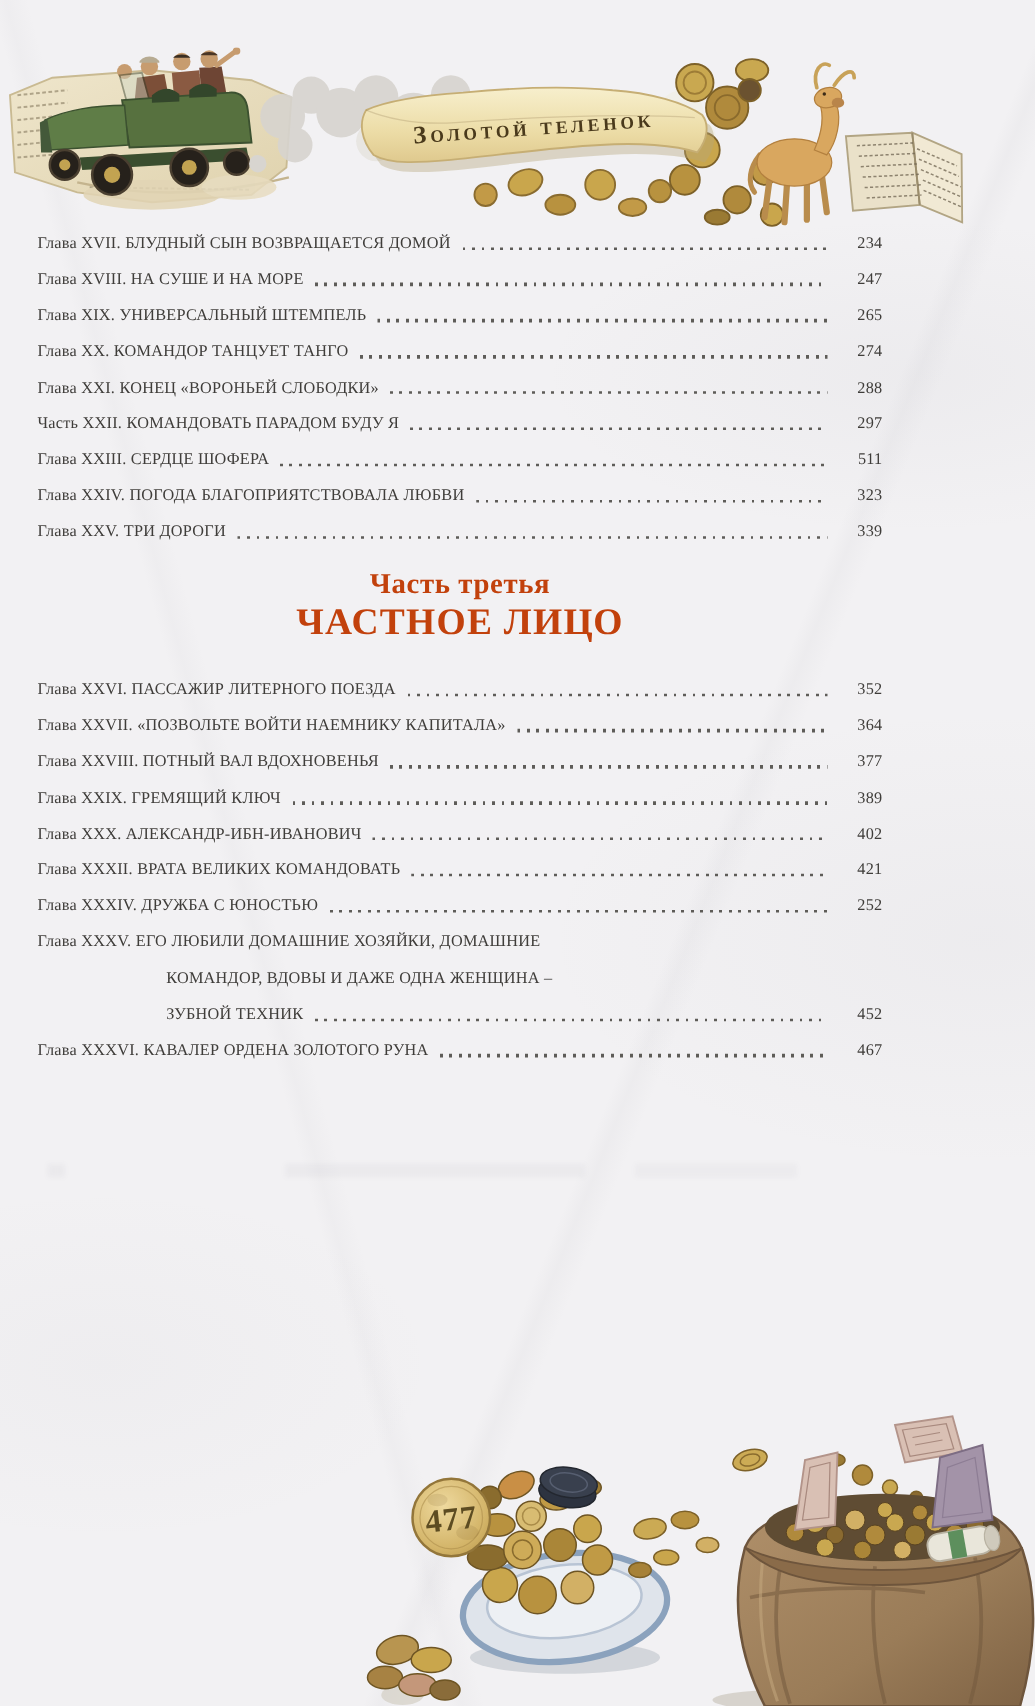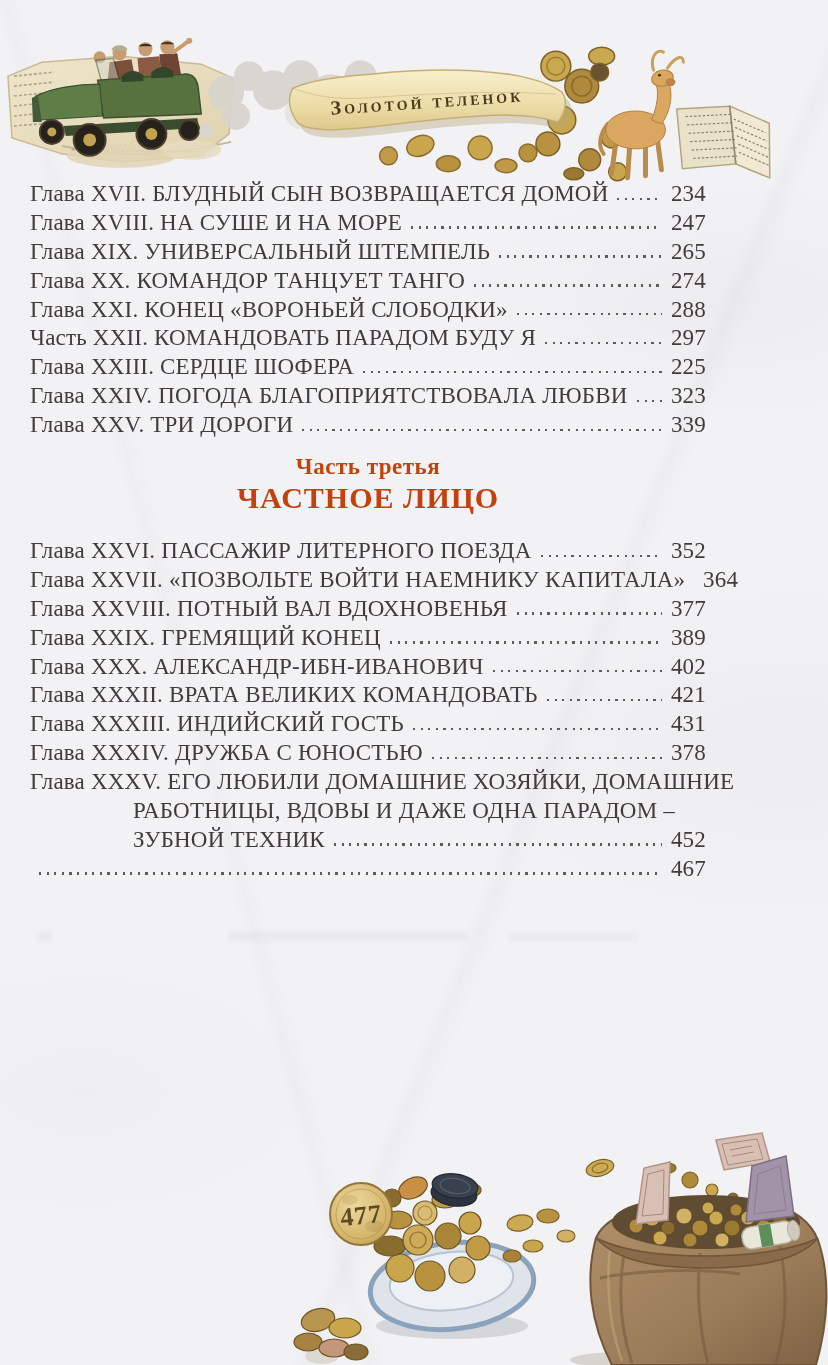--- a/index.html
+++ b/index.html
@@ -19,21 +19,21 @@
       linear-gradient(75deg, transparent 30%, rgba(140,140,150,0.04) 31%, transparent 32.5%);
   }
   .header-art{position:absolute;left:2px;top:38px;width:772px;height:150px;}
   .footer-art{position:absolute;left:0;top:1128px;width:828px;height:237px;}
 
   .toc{position:absolute;left:30px;width:676px;}
   .toc-block1{top:180px;}
   .toc-block2{top:537px;}
   .toc-row{
     display:flex;align-items:baseline;height:28.9px;
-    font-size:23px;line-height:28.9px;color:#3f3d3a;
+    font-size:13px;line-height:28.9px;color:#3f3d3a;
     white-space:nowrap;letter-spacing:0.2px;
   }
   .toc-row.cont{padding-left:103px;}
   .toc-label{flex:0 0 auto;}
   .leader{
     flex:1 1 auto;height:2.4px;align-self:flex-end;
     margin:0 4px 9px 9px;
     background:repeating-linear-gradient(90deg,#4a4843 0 2.2px,transparent 2.2px 7.6px);
     opacity:.88;
   }
@@ -242,21 +242,21 @@
         <span class="toc-page">288</span>
       </div>
       <div class="toc-row">
         <span class="toc-label">Часть XXII. КОМАНДОВАТЬ ПАРАДОМ БУДУ Я</span>
         <span class="leader"></span>
         <span class="toc-page">297</span>
       </div>
       <div class="toc-row">
         <span class="toc-label">Глава XXIII. СЕРДЦЕ ШОФЕРА</span>
         <span class="leader"></span>
-        <span class="toc-page">225</span>
+        <span class="toc-page">511</span>
       </div>
       <div class="toc-row">
         <span class="toc-label">Глава XXIV. ПОГОДА БЛАГОПРИЯТСТВОВАЛА ЛЮБВИ</span>
         <span class="leader"></span>
         <span class="toc-page">323</span>
       </div>
       <div class="toc-row">
         <span class="toc-label">Глава XXV. ТРИ ДОРОГИ</span>
         <span class="leader"></span>
         <span class="toc-page">339</span>
@@ -278,56 +278,52 @@
         <span class="toc-label">Глава XXVII. «ПОЗВОЛЬТЕ ВОЙТИ НАЕМНИКУ КАПИТАЛА»</span>
         <span class="leader"></span>
         <span class="toc-page">364</span>
       </div>
       <div class="toc-row">
         <span class="toc-label">Глава XXVIII. ПОТНЫЙ ВАЛ ВДОХНОВЕНЬЯ</span>
         <span class="leader"></span>
         <span class="toc-page">377</span>
       </div>
       <div class="toc-row">
-        <span class="toc-label">Глава XXIX. ГРЕМЯЩИЙ КОНЕЦ</span>
+        <span class="toc-label">Глава XXIX. ГРЕМЯЩИЙ КЛЮЧ</span>
         <span class="leader"></span>
         <span class="toc-page">389</span>
       </div>
       <div class="toc-row">
         <span class="toc-label">Глава XXX. АЛЕКСАНДР-ИБН-ИВАНОВИЧ</span>
         <span class="leader"></span>
         <span class="toc-page">402</span>
       </div>
       <div class="toc-row">
         <span class="toc-label">Глава XXXII. ВРАТА ВЕЛИКИХ КОМАНДОВАТЬ</span>
         <span class="leader"></span>
         <span class="toc-page">421</span>
       </div>
       <div class="toc-row">
-        <span class="toc-label">Глава XXXIII. ИНДИЙСКИЙ ГОСТЬ</span>
-        <span class="leader"></span>
-        <span class="toc-page">431</span>
-      </div>
-      <div class="toc-row">
         <span class="toc-label">Глава XXXIV. ДРУЖБА С ЮНОСТЬЮ</span>
         <span class="leader"></span>
-        <span class="toc-page">378</span>
+        <span class="toc-page">252</span>
       </div>
       <div class="toc-row">
         <span class="toc-label">Глава XXXV. ЕГО ЛЮБИЛИ ДОМАШНИЕ ХОЗЯЙКИ, ДОМАШНИЕ</span>
       </div>
       <div class="toc-row cont">
-        <span class="toc-label">РАБОТНИЦЫ, ВДОВЫ И ДАЖЕ ОДНА ПАРАДОМ –</span>
+        <span class="toc-label">КОМАНДОР, ВДОВЫ И ДАЖЕ ОДНА ЖЕНЩИНА –</span>
       </div>
       <div class="toc-row cont">
         <span class="toc-label">ЗУБНОЙ ТЕХНИК</span>
         <span class="leader"></span>
         <span class="toc-page">452</span>
       </div>
       <div class="toc-row">
+        <span class="toc-label">Глава XXXVI. КАВАЛЕР ОРДЕНА ЗОЛОТОГО РУНА</span>
         <span class="leader"></span>
         <span class="toc-page">467</span>
       </div>
     </div>
 
   <div class="ghost-band"></div>
 
   <svg class="footer-art" viewBox="0 0 828 237" aria-hidden="true">
     <defs>
       <radialGradient id="coin477Grad" cx="0.4" cy="0.35" r="0.8">

